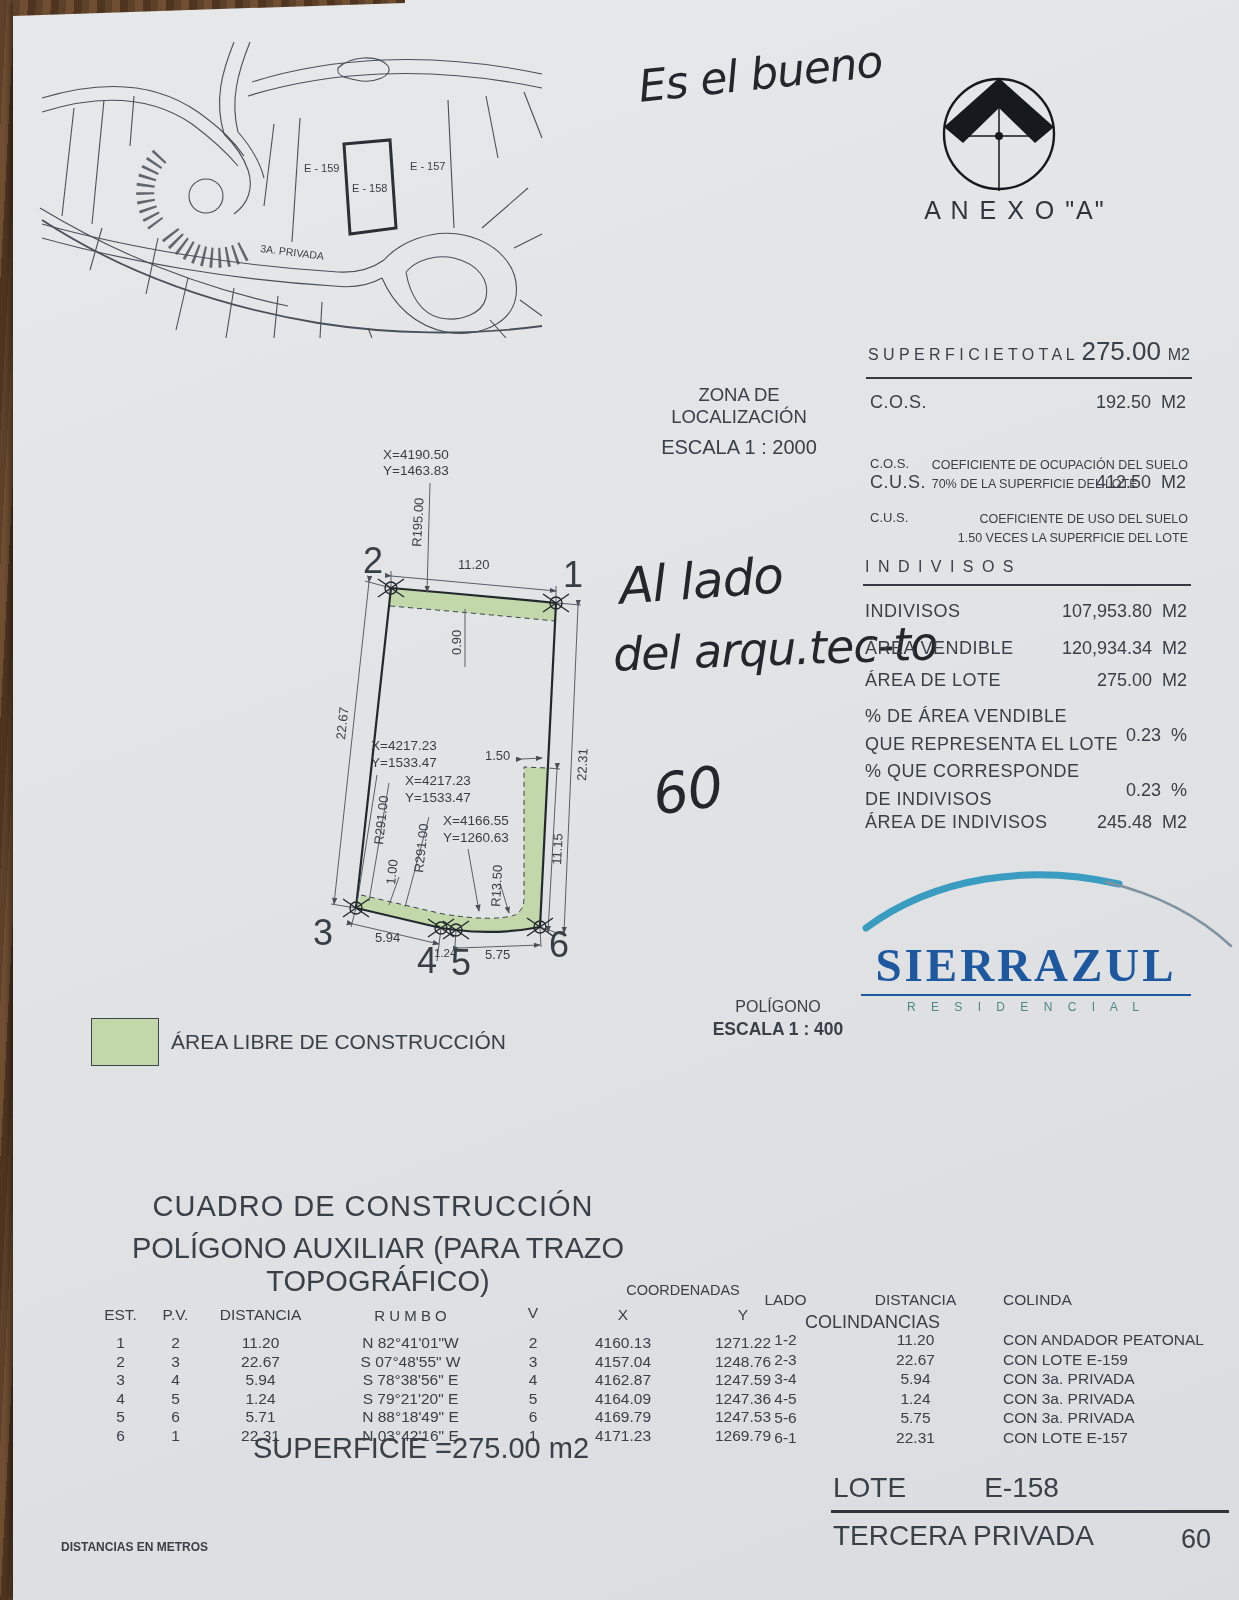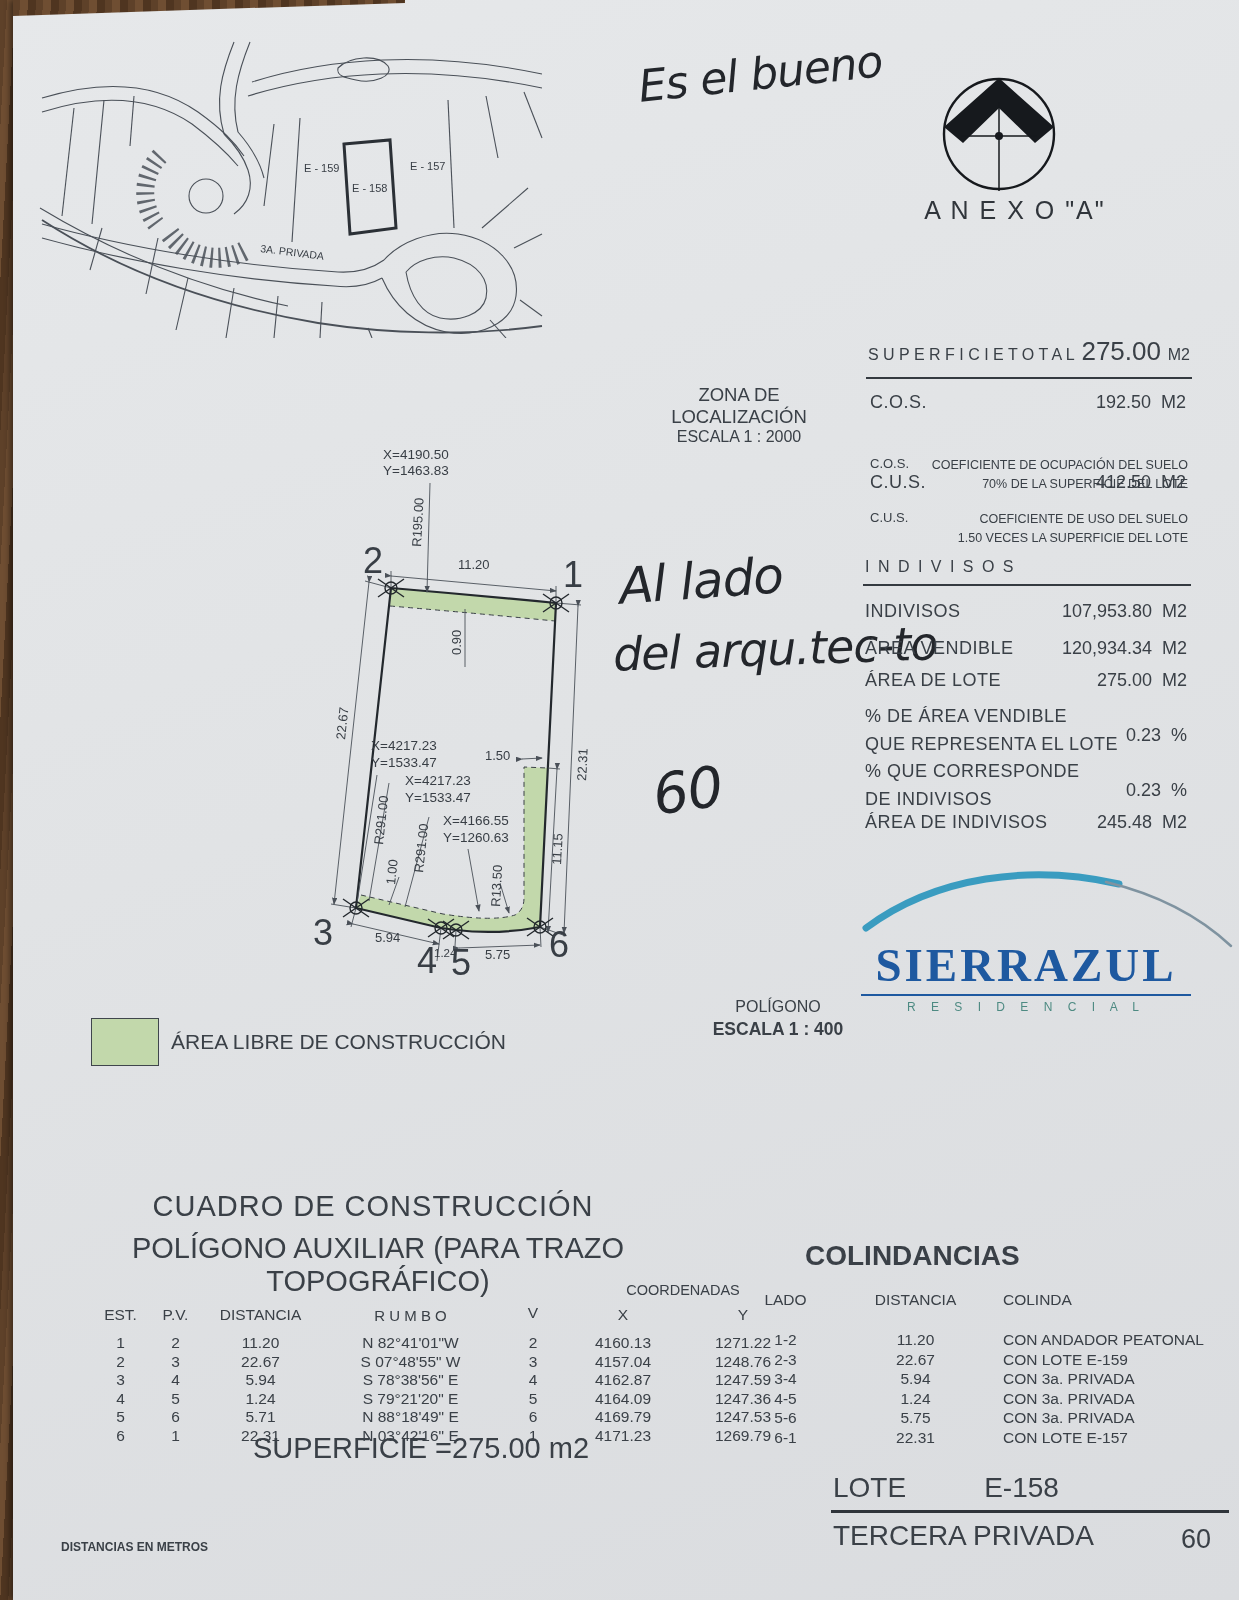--- a/index.html
+++ b/index.html
@@ -107,42 +107,42 @@
     <circle cx="71" cy="64" r="55" fill="none" stroke="#16191d" stroke-width="2.4"></circle>
     <polygon points="71,8 126,57 107,73 71,38 35,73 16,57" fill="#16191d"></polygon>
     <line x1="71" y1="32" x2="71" y2="121" stroke="#16191d" stroke-width="1.5"></line>
     <line x1="33" y1="66" x2="109" y2="66" stroke="#16191d" stroke-width="1.5"></line>
     <circle cx="71" cy="66" r="4" fill="#16191d"></circle>
   </svg>
   <div class="abs" style="left:862px;top:196px;width:280px;font-size:25px;letter-spacing:2px;text-align:center;color:#30353b;">A N E X O   "A"</div>
 
   <div class="abs" style="left:620px;top:384px;width:212px;text-align:center;">
     <div style="font-size:18.5px;">ZONA DE LOCALIZACIÓN</div>
-    <div style="font-size:16px;margin-top:0;">ESCALA 1 : 2000</div>
+    <div style="font-size:20px;margin-top:8px;">ESCALA 1 : 2000</div>
   </div>
 
   <div class="abs kv" style="left:855px;top:336px;width:322px;">
     <span style="font-size:16px;">S U P E R F I C I E   T O T A L</span>
     <span style="font-size:26px;">275.00</span>
     <span style="font-size:16px;">M2</span>
   </div>
   <div class="abs rule" style="left:853px;top:377px;width:326px;"></div>
 
   <div class="abs kv" style="left:857px;top:392px;width:316px;">
     <span class="lbl">C.O.S.</span>
     <span style="font-size:18px;"><span>192.50</span>&nbsp;&nbsp;<span>M2</span></span>
   </div>
   <div class="abs kv" style="left:857px;top:428px;width:316px;">
     <span class="lbl">C.U.S.</span>
     <span style="font-size:18px;margin-top:44px;"><span>412.50</span>&nbsp;&nbsp;<span>M2</span></span>
   </div>
 
   <div class="abs" style="left:857px;top:456px;width:318px;display:flex;justify-content:space-between;">
     <span style="font-size:13px;">C.O.S.</span>
-    <span style="font-size:12.5px;text-align:right;line-height:1.55;">
+    <span style="font-size:12.5px;line-height:1.55;">
       <span style="display:block;">COEFICIENTE DE OCUPACIÓN DEL SUELO</span>
       <span style="display:block;">70% DE LA SUPERFICIE DEL LOTE</span>
     </span>
   </div>
   <div class="abs" style="left:857px;top:510px;width:318px;display:flex;justify-content:space-between;">
     <span style="font-size:13px;">C.U.S.</span>
     <span style="font-size:12.5px;text-align:right;line-height:1.55;">
       <span style="display:block;">COEFICIENTE DE USO DEL SUELO</span>
       <span style="display:block;">1.50 VECES LA SUPERFICIE DEL LOTE</span>
     </span>
@@ -380,21 +380,21 @@
         <span>22.31</span>
         <span>N 03°42'16" E</span>
         <span>1</span>
         <span>4171.23</span>
         <span>1269.79</span>
     </div>
   </div>
 
   <div class="abs" style="left:240px;top:1432px;font-size:29px;">SUPERFICIE =275.00 m2</div>
 
-  <div class="abs" style="left:792px;top:1240px;font-size:28px;font-weight:bold;">COLINDANCIAS</div>
+  <div class="abs" style="left:792px;top:1312px;font-size:18px;">COLINDANCIAS</div>
 
   <div class="abs col-row" style="left:730px;top:1290px;width:540px;">
     <span class="c1">LADO</span>
     <span class="c2">DISTANCIA</span>
     <span>COLINDA</span>
   </div>
   <div class="abs" style="left:730px;top:1330px;width:540px;">
     <div class="col-row">
       <span class="c1">1-2</span>
         <span class="c2">11.20</span>

